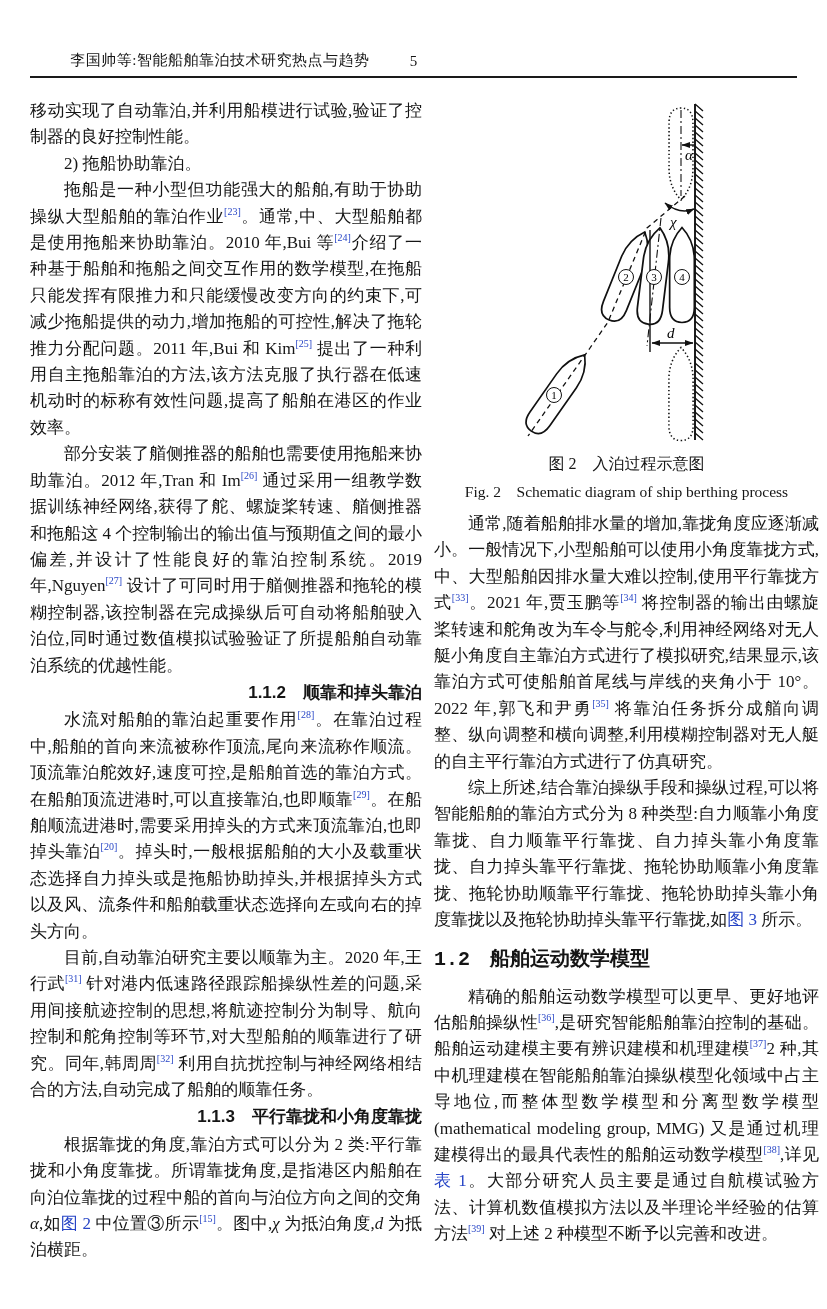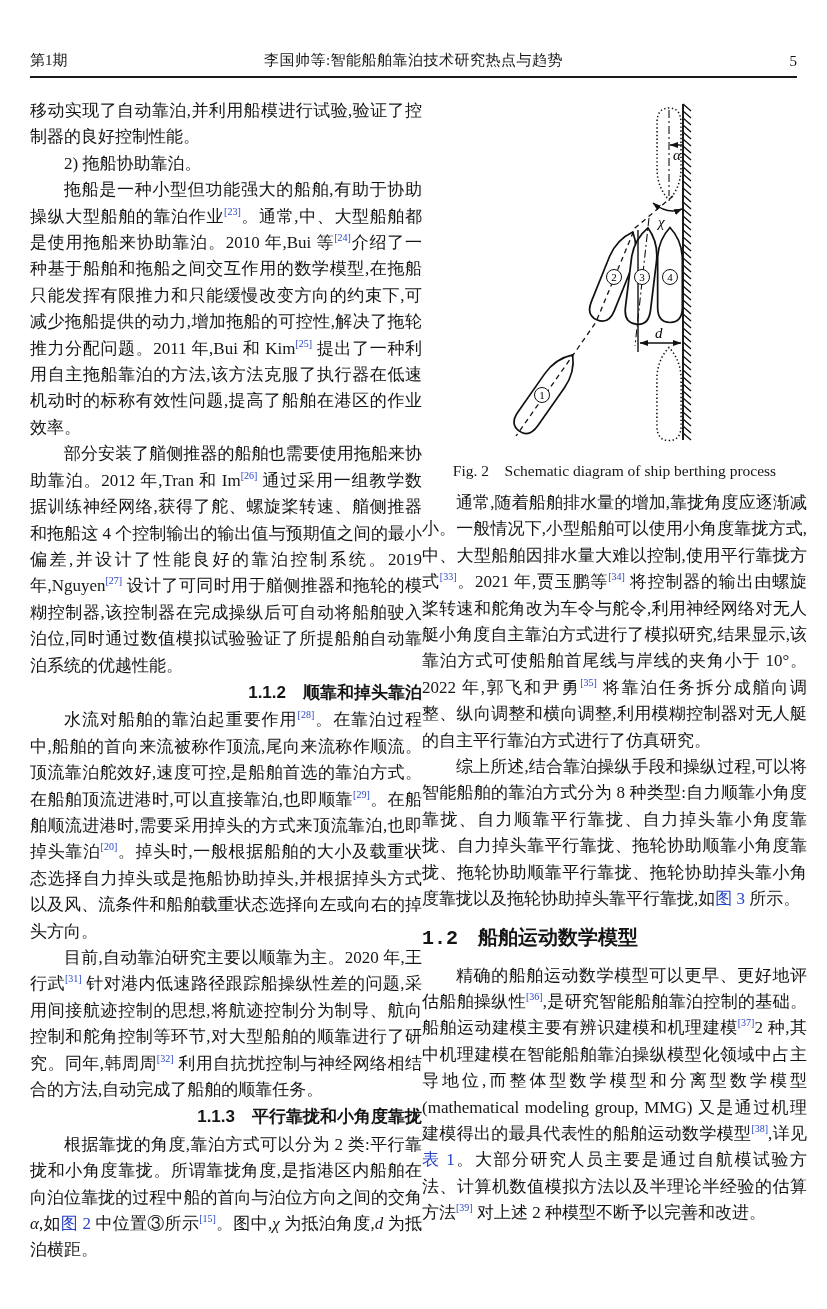--- a/index.html
+++ b/index.html
@@ -12,21 +12,21 @@
   }
   .header {
     margin:0 30px 0 30px; padding-top:38px; padding-bottom:6px;
     border-bottom:2px solid #1a1a1a;
     display:grid; grid-template-columns:1fr auto 1fr; align-items:end;
     font-size:15px;
   }
   .header .issue { text-align:left; }
   .header .running-title { text-align:center; letter-spacing:0.5px;margin-top:13px; }
   .header .pageno { text-align:right; }
-  .columns { display:flex; margin:20px 8px 0 30px; }
+  .columns { display:flex; margin:20px 8px 0 30px; gap:12px; }
   .col-left  { width:392px; }
   .col-right { width:385px; }
   .blocks p {
     margin:0; font-size:17px; line-height:26.4px;
     text-align:justify; text-justify:inter-ideograph;
   }
   .blocks p.indent { text-indent:2em; }
   .blocks h3 {
     margin:1px 0 1px 0; font-size:17px; line-height:26.4px; font-weight:bold;
     font-family:"Liberation Sans","DejaVu Sans",sans-serif;
@@ -52,21 +52,20 @@
   .solidln{ fill:none; stroke:#111; stroke-width:1.4px; }
   .wallln { stroke:#111; stroke-width:1.9px; }
   .hatch  { fill:none; stroke:#111; stroke-width:1.3px; }
   .figlabel { font-family:"Liberation Serif","DejaVu Serif",serif; font-size:15px; font-style:italic; }
   .numlabel { font-family:"Liberation Serif","DejaVu Serif",serif; font-size:11px; }
 </style>
 </head>
 <body>
 
 <div class="header">
-  <span class="issue">第1期</span>
   <span class="running-title">李国帅等:智能船舶靠泊技术研究热点与趋势</span>
   <span class="pageno">5</span>
 </div>
 
 <div class="columns">
 
   <div class="col-left blocks" id="left-col">
       <p><span>移动实现了自动靠泊,并利用船模进行试验,验证了控制器的良好控制性能。</span></p>
       <p class="indent"><span>2) 拖船协助靠泊。</span></p>
       <p class="indent"><span>拖船是一种小型但功能强大的船舶,有助于协助操纵大型船舶的靠泊作业</span><sup class="cite">[23]</sup><span>。通常,中、大型船舶都是使用拖船来协助靠泊。2010 年,Bui 等</span><sup class="cite">[24]</sup><span>介绍了一种基于船舶和拖船之间交互作用的数学模型,在拖船只能发挥有限推力和只能缓慢改变方向的约束下,可减少拖船提供的动力,增加拖船的可控性,解决了拖轮推力分配问题。2011 年,Bui 和 Kim</span><sup class="cite">[25]</sup><span> 提出了一种利用自主拖船靠泊的方法,该方法克服了执行器在低速机动时的标称有效性问题,提高了船舶在港区的作业效率。</span></p>
@@ -137,20 +136,21 @@
         </g>
         <g>
           <circle cx="212" cy="177" r="7.5" fill="#fff" stroke="#111" stroke-width="1"></circle>
           <text class="numlabel" x="212" y="181" text-anchor="middle">3</text>
         </g>
         <g>
           <circle cx="240" cy="177" r="7.5" fill="#fff" stroke="#111" stroke-width="1"></circle>
           <text class="numlabel" x="240" y="181" text-anchor="middle">4</text>
         </g>
       </svg>
+      <figcaption class="zh">图 2　入泊过程示意图</figcaption>
       <figcaption class="en">Fig. 2　Schematic diagram of ship berthing process</figcaption>
     </figure>
     <div class="blocks" id="right-col">
         <p class="indent"><span>通常,随着船舶排水量的增加,靠拢角度应逐渐减小。一般情况下,小型船舶可以使用小角度靠拢方式,中、大型船舶因排水量大难以控制,使用平行靠拢方式</span><sup class="cite">[33]</sup><span>。2021 年,贾玉鹏等</span><sup class="cite">[34]</sup><span> 将控制器的输出由螺旋桨转速和舵角改为车令与舵令,利用神经网络对无人艇小角度自主靠泊方式进行了模拟研究,结果显示,该靠泊方式可使船舶首尾线与岸线的夹角小于 10°。2022 年,郭飞和尹勇</span><sup class="cite">[35]</sup><span> 将靠泊任务拆分成艏向调整、纵向调整和横向调整,利用模糊控制器对无人艇的自主平行靠泊方式进行了仿真研究。</span></p>
         <p class="indent"><span>综上所述,结合靠泊操纵手段和操纵过程,可以将智能船舶的靠泊方式分为 8 种类型:自力顺靠小角度靠拢、自力顺靠平行靠拢、自力掉头靠小角度靠拢、自力掉头靠平行靠拢、拖轮协助顺靠小角度靠拢、拖轮协助顺靠平行靠拢、拖轮协助掉头靠小角度靠拢以及拖轮协助掉头靠平行靠拢,如</span><span class="xref">图 3</span><span> 所示。</span></p>
         <h2><span>1.2　船舶运动数学模型</span></h2>
         <p class="indent"><span>精确的船舶运动数学模型可以更早、更好地评估船舶操纵性</span><sup class="cite">[36]</sup><span>,是研究智能船舶靠泊控制的基础。船舶运动建模主要有辨识建模和机理建模</span><sup class="cite">[37]</sup><span>2 种,其中机理建模在智能船舶靠泊操纵模型化领域中占主导地位,而整体型数学模型和分离型数学模型 (mathematical modeling group, MMG) 又是通过机理建模得出的最具代表性的船舶运动数学模型</span><sup class="cite">[38]</sup><span>,详见</span><span class="xref">表 1</span><span>。大部分研究人员主要是通过自航模试验方法、计算机数值模拟方法以及半理论半经验的估算方法</span><sup class="cite">[39]</sup><span> 对上述 2 种模型不断予以完善和改进。</span></p>
       </div>
   </div>
 </div>

